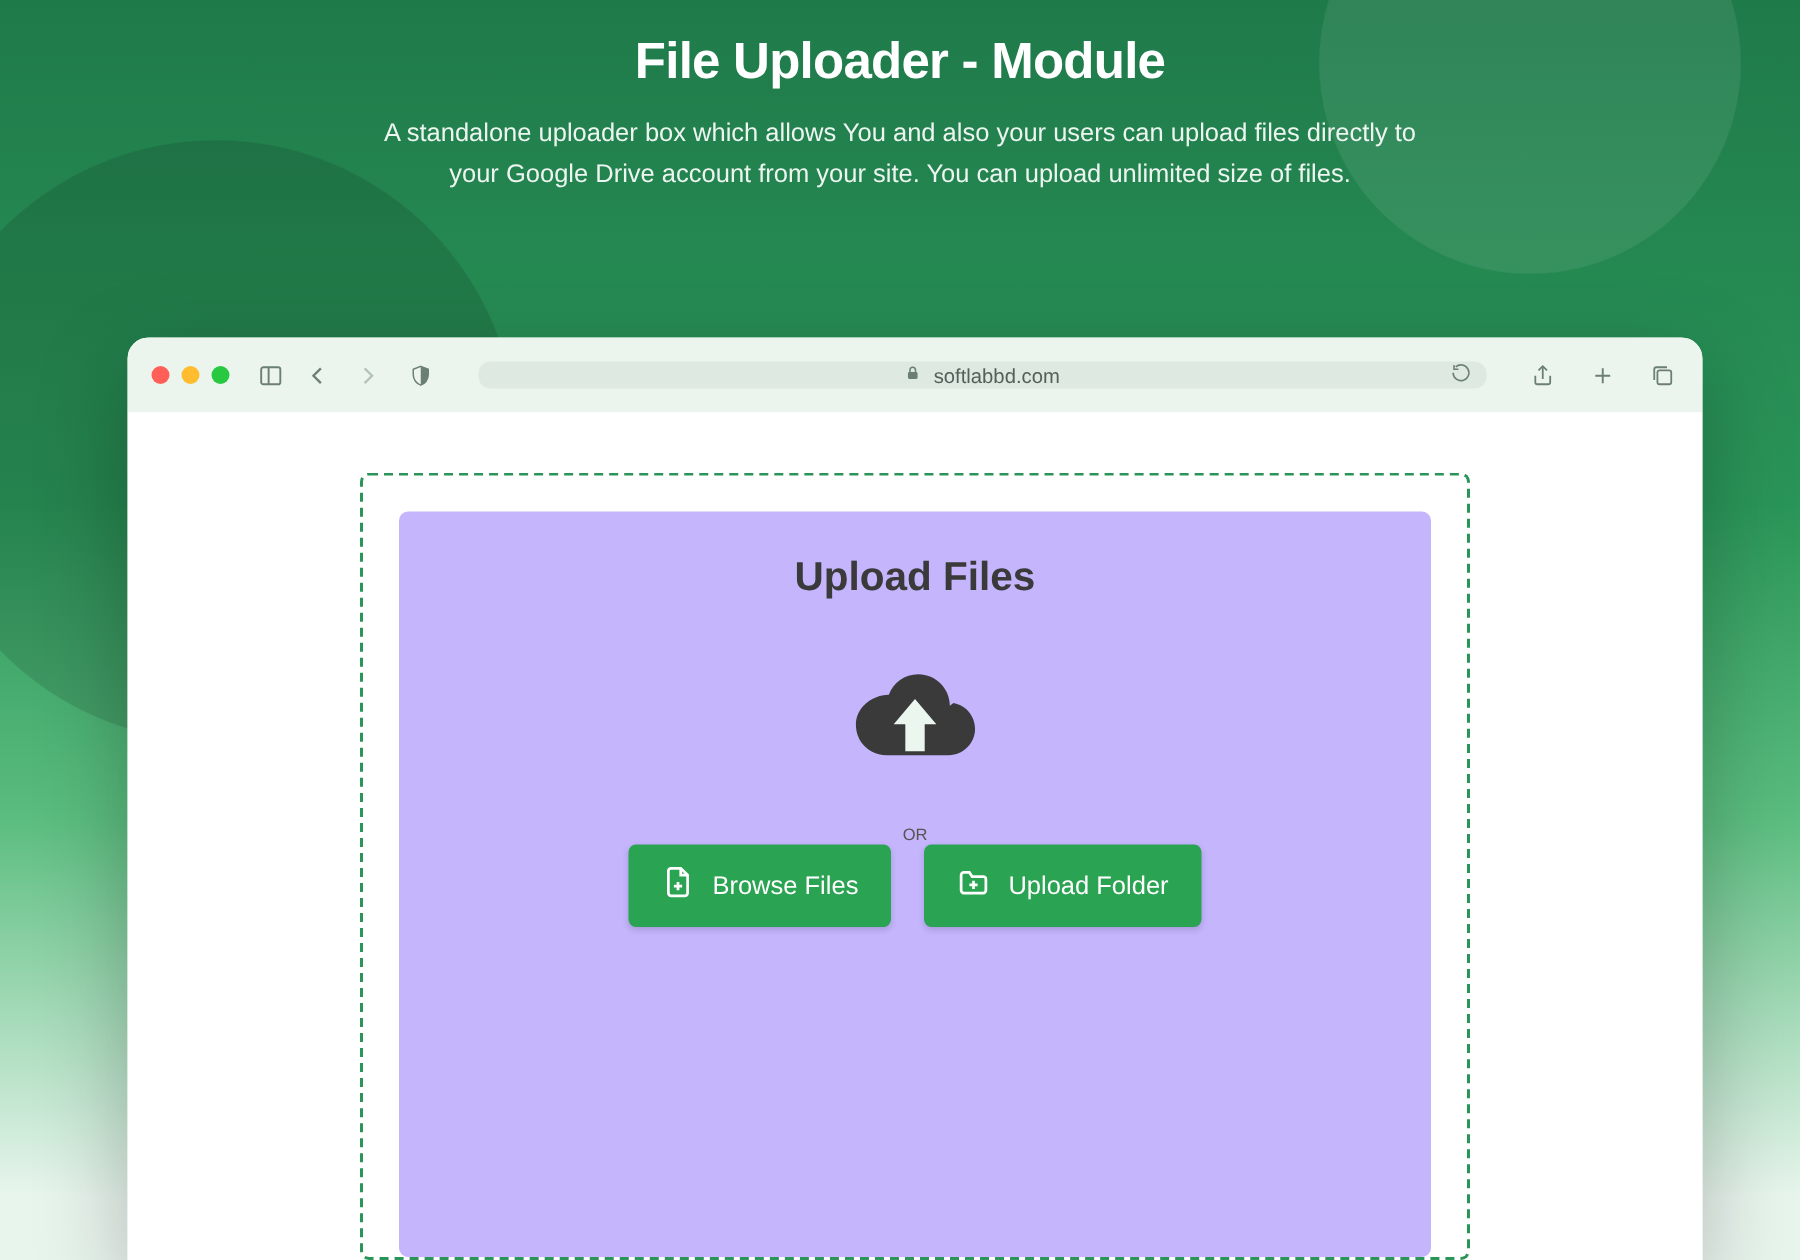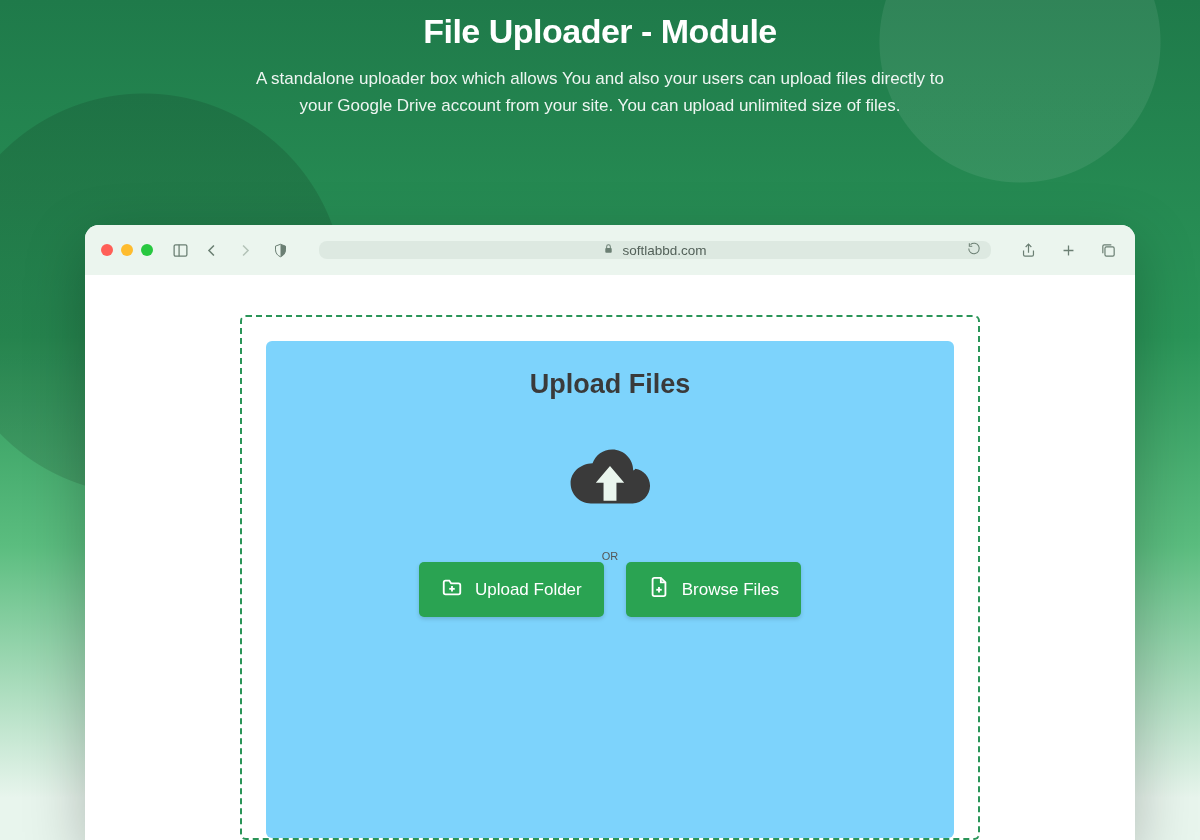--- a/index.html
+++ b/index.html
@@ -11,21 +11,21 @@
       radial-gradient(circle at 85% 5%, rgba(255,255,255,0.08) 0%, rgba(255,255,255,0.08) 140px, transparent 141px),
       radial-gradient(circle at 12% 35%, rgba(0,0,0,0.12) 0%, rgba(0,0,0,0.12) 200px, transparent 201px),
       linear-gradient(180deg, #1f7a4a 0%, #2a9558 40%, #5bbd7f 65%, #e8f5ed 95%);
     overflow: hidden;
     position: relative;
   }
 
   .hero {
     text-align: center;
     color: #fff;
-    padding-top: 12px;
+    padding-top: 22px;
   }
   .hero h1 {
     font-size: 34px;
     font-weight: 700;
     letter-spacing: -0.5px;
   }
   .hero p {
     margin-top: 14px;
     font-size: 17px;
     line-height: 1.6;
@@ -112,21 +112,21 @@
 
   .dropzone {
     width: 100%;
     max-width: 740px;
     border: 2px dashed #2a9558;
     border-radius: 6px;
     padding: 24px 24px 0;
   }
 
   .panel {
-    background: #7dd3fc;
+    background: #c4b5fd;
     border-radius: 6px;
     text-align: center;
     padding: 28px 24px 40px;
     color: #3a3a3a;
     height: 100%;
   }
 
   .panel h2 {
     font-size: 27px;
     font-weight: 600;
@@ -249,40 +249,40 @@
         <span class="cloud">
           <svg viewBox="0 0 64 48">
             <path fill="#3a3a3a" d="M50 20.5c0-9-7.3-16.3-16.3-16.3-7 0-13 4.4-15.2 10.7C8.9 15.2 1.5 22 1.5 30.4 1.5 39 8.5 46 17.1 46h32.4C56.9 46 63 39.9 63 32.4c0-6.7-4.9-12.3-11.3-13.3C51.4 19.6 50.7 20 50 20.5z"></path>
             <path fill="#eaf6ee" d="M32 17 L43 30 H37 V44 H27 V30 H21 Z"></path>
           </svg>
         </span>
 
         <div class="or-text">OR</div>
 
         <div class="btn-row">
-          <button class="btn">
-            <span>
-              <svg viewBox="0 0 24 24" fill="none" stroke="#fff" stroke-width="2">
-                <path d="M3 7a2 2 0 0 1 2-2h4l2 3h8a2 2 0 0 1 2 2v8a2 2 0 0 1-2 2H5a2 2 0 0 1-2-2z"></path>
-                <line x1="12" y1="11" x2="12" y2="17"></line>
-                  <line x1="9" y1="14" x2="15" y2="14"></line>
-              </svg>
-            </span>
-            <span>Upload Folder</span>
-          </button>
-
           <button class="btn">
             <span>
               <svg viewBox="0 0 24 24" fill="none" stroke="#fff" stroke-width="2">
                 <path d="M14 2H7a2 2 0 0 0-2 2v16a2 2 0 0 0 2 2h10a2 2 0 0 0 2-2V7z"></path>
                 <polyline points="14 2 14 7 19 7"></polyline>
                 <line x1="12" y1="12" x2="12" y2="18"></line>
                   <line x1="9" y1="15" x2="15" y2="15"></line>
               </svg>
             </span>
             <span>Browse Files</span>
           </button>
+
+          <button class="btn">
+            <span>
+              <svg viewBox="0 0 24 24" fill="none" stroke="#fff" stroke-width="2">
+                <path d="M3 7a2 2 0 0 1 2-2h4l2 3h8a2 2 0 0 1 2 2v8a2 2 0 0 1-2 2H5a2 2 0 0 1-2-2z"></path>
+                <line x1="12" y1="11" x2="12" y2="17"></line>
+                  <line x1="9" y1="14" x2="15" y2="14"></line>
+              </svg>
+            </span>
+            <span>Upload Folder</span>
+          </button>
         </div>
       </div>
     </div>
   </div>
 
 </div>
 
 </body></html>

